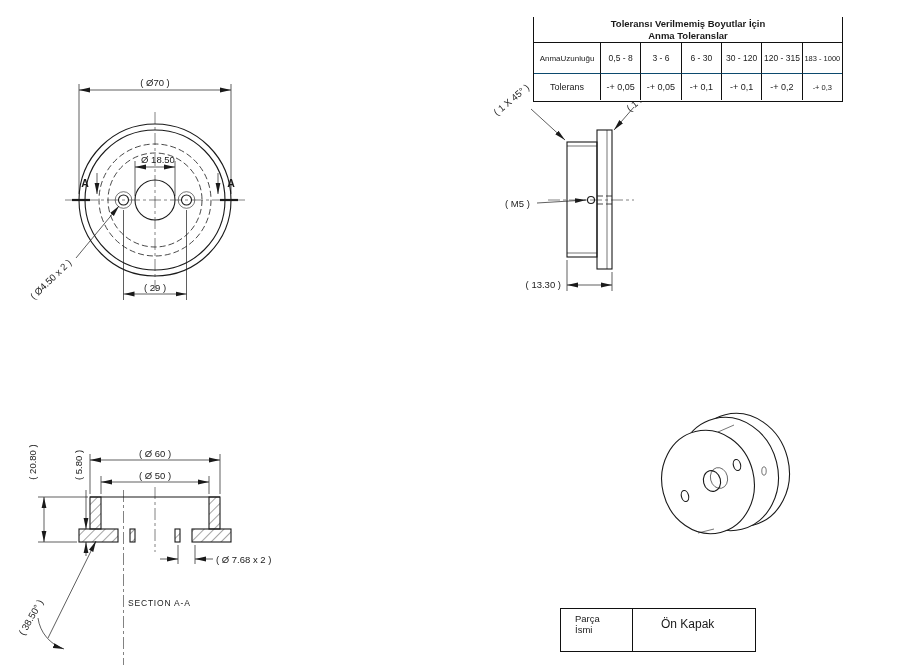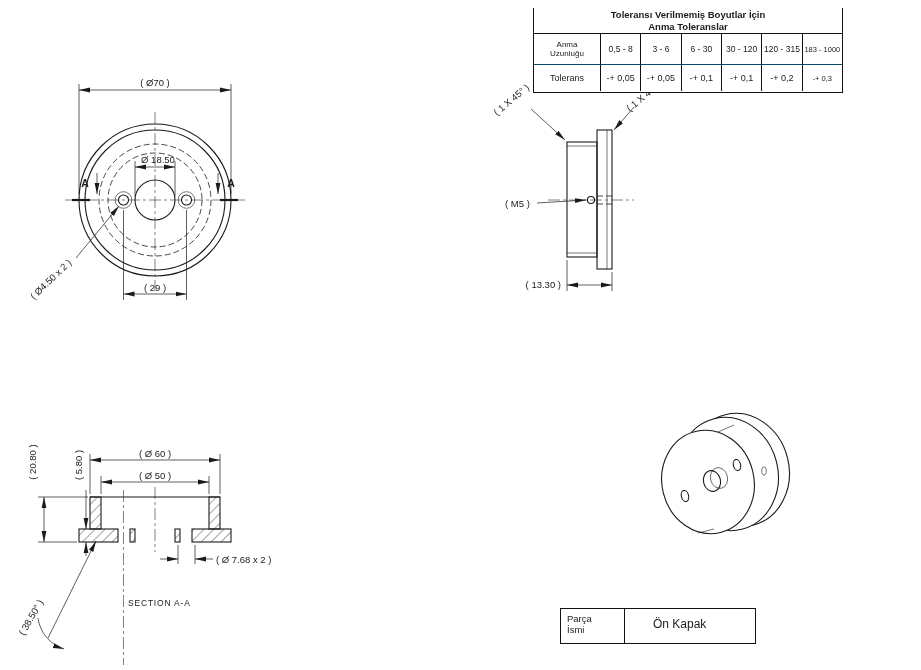--- a/index.html
+++ b/index.html
@@ -14,37 +14,37 @@
   .dwg .thin { stroke:#1a1a1a; stroke-width:0.6; fill:none; }
   .dwg .hid  { stroke:#1a1a1a; stroke-width:0.8; fill:none; stroke-dasharray:6 3; }
   .dwg .cl   { stroke:#1a1a1a; stroke-width:0.55; fill:none; stroke-dasharray:12 3 3 3; }
   .dwg .dim  { stroke:#1a1a1a; stroke-width:0.7; fill:none; }
   .dwg .thick{ stroke:#1a1a1a; stroke-width:2.2; fill:none; }
   .dwg text  { font-size:9.5px; font-family:"Liberation Sans", sans-serif; fill:#1a1a1a; }
   .dwg text.sm { font-size:8.5px; letter-spacing:0.8px; }
   .dwg text.lblA { font-size:10.5px; font-weight:bold; }
   
   .toltable {
-    position:absolute; left:533px; top:8px; width:310px; height:85px;
+    position:absolute; left:533px; top:17px; width:310px; height:85px;
     border:1px solid #111; border-top:none; box-sizing:border-box; background:#fff;
   }
   .tt-title { height:26px; border-bottom:1px solid #111; text-align:center;
     font-weight:bold; font-size:9.5px; line-height:12px; padding-top:1px; box-sizing:border-box; }
   .tt-grid { display:grid; grid-template-columns:66px repeat(6, 1fr); }
-  .tt-cell { border-left:1px solid #111; height:30px; display:flex; flex-direction:column;
+  .tt-cell { border-left:1px solid #111; height:30px; display:flex; 
     align-items:center; justify-content:center; font-size:8.5px; text-align:center; box-sizing:border-box; }
   .tt-cell:nth-child(7n+1) { border-left:none; }
   .tt-cell:nth-child(n+8) { border-top:1px solid #0c4a6e; height:27px; }
   .tt-head { font-size:8px; line-height:9px; }
   .tt-row2 { font-size:9px; }
   .tt-small { font-size:7.5px; }
   
   .titleblock {
-    position:absolute; left:560px; top:608px; width:196px; height:36px;
-    border:1px solid #111; box-sizing:border-box; display:flex; background:#fff;
+    position:absolute; left:560px; top:608px; width:196px; height:44px;
+    border:1px solid #111; box-sizing:border-box; display:flex; background:#fff;padding-left:8px;
   }
   .tb-left { width:64px; border-right:1px solid #111; box-sizing:border-box;
     font-size:9.5px; line-height:11px; padding:4px 0 0 6px; }
   .tb-right { flex:1; font-size:12px; padding:8px 0 0 28px; }
 </style>
 </head>
 <body>
 
 <div class="canvas">
 

